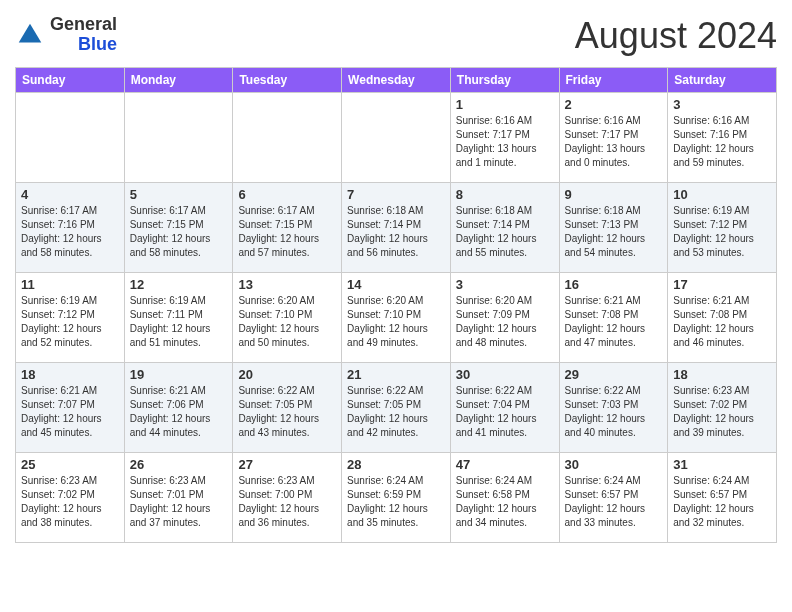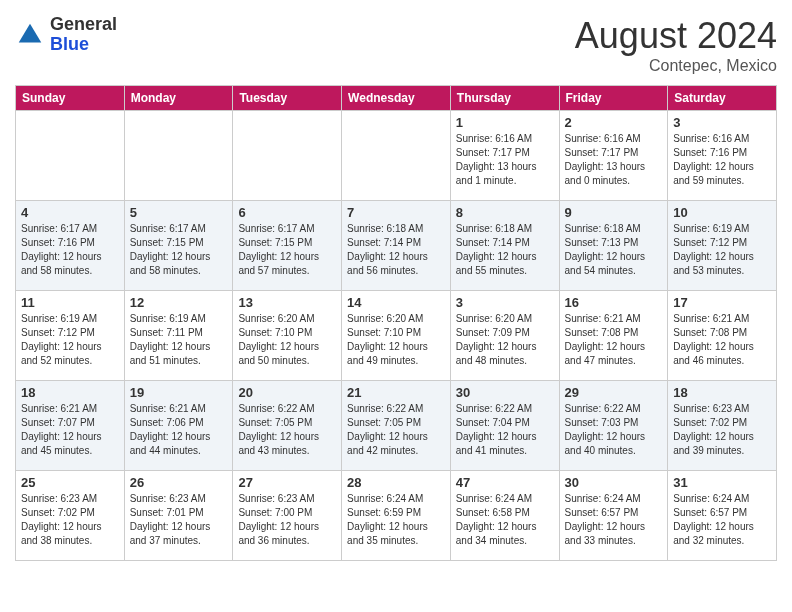--- a/index.html
+++ b/index.html
@@ -20,29 +20,30 @@
       display: flex;
       align-items: center;
       gap: 5px;
     }
     .logo-text {
       display: flex;
       flex-direction: column;
       font-size: 18px;
       font-weight: bold;
       line-height: 1.1;
+      align-items: flex-end;
     }
     .logo-text span:first-child { color: #333; }
     .logo-text span:last-child { color: #1d4ed8; }
     .logo-icon {
       width: 30px;
       height: 30px;
     }
     .title-area {
-      text-align: right;
+      text-align: left;
     }
     .month-title {
       font-size: 36px;
       font-weight: normal;
       color: #333;
     }
     .subtitle {
       font-size: 16px;
       color: #555;
     }
@@ -80,40 +81,39 @@
       margin-bottom: 2px;
     }
     .day-info {
       font-size: 10px;
       color: #333;
       line-height: 1.4;
     }
     .empty-cell {
       background-color: #fff !important;
     }
-    .calendar thead tr th { background-color: #be185d; }
+    .calendar thead tr th { background-color: #8b5cf6; }
     .row-even td { background-color: #e8eef4; }
     .row-odd td { background-color: #fff; }
   </style>
 </head>
 <body>
 
 <div class="header">
   <div class="logo">
     <svg class="logo-icon" viewBox="0 0 40 40">
       <polygon points="20,5 35,30 5,30" fill="#1a6ab1"></polygon>
     </svg>
     <div class="logo-text">
       <span>General</span>
       <span>Blue</span>
     </div>
   </div>
   <div class="title-area">
     <div class="month-title">August 2024</div>
-    <div class="subtitle">Contepec, Mexico</div>
   </div>
 </div>
 
 <table class="calendar">
   <thead>
     <tr>
     <th>Sunday</th>
         <th>Monday</th>
         <th>Tuesday</th>
         <th>Wednesday</th>

